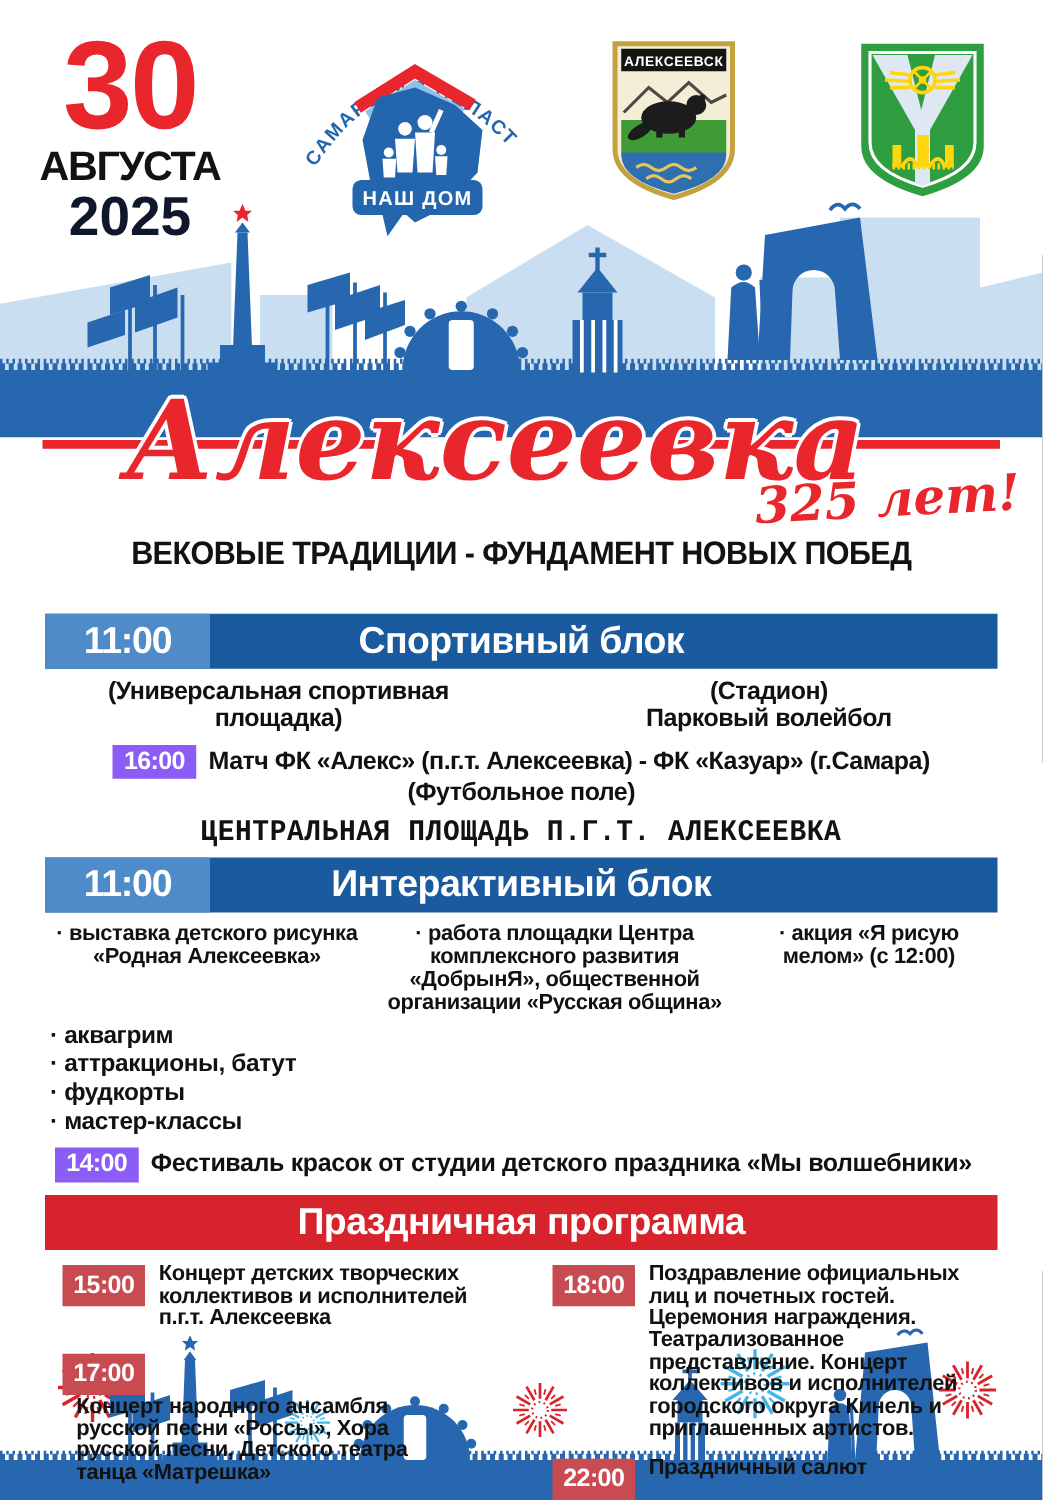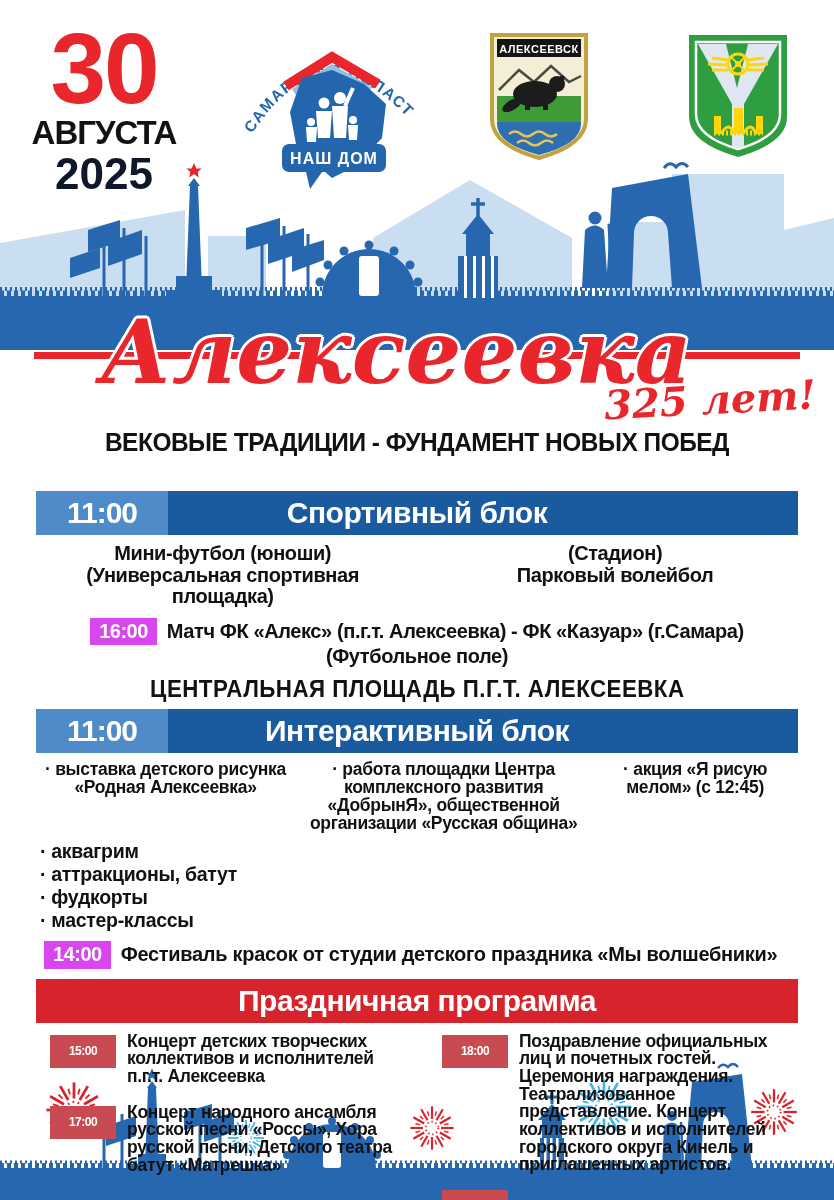--- a/index.html
+++ b/index.html
@@ -53,45 +53,45 @@
   }
   .bar .bar-title{
     position:absolute;inset:0;display:flex;align-items:center;justify-content:center;
     color:#fff;font-size:30px;font-weight:800;letter-spacing:-.5px;
   }
   .sport-cols{display:flex;margin-top:8px;font-size:20px;font-weight:800;line-height:1.08;text-align:center;letter-spacing:-.4px;}
   .sport-col1{width:49%;}
   .sport-col2{width:40%;margin-left:7%;}
   .match-row{margin-top:10px;text-align:center;font-size:20px;font-weight:800;letter-spacing:-.4px;line-height:1.1;}
   .chip-sm{
-    display:inline-block;background:#d946ef;color:#fff;
+    display:inline-block;background:#8b5cf6;color:#fff;
     padding:2px 9px 3px;font-size:20px;font-weight:800;margin-right:10px;letter-spacing:-.5px;
   }
-  .loc-heading{margin-top:8px;text-align:center;font-size:24px;font-weight:900;color:#121212;}
+  .loc-heading{margin-top:8px;text-align:center;font-size:24px;font-weight:900;color:#121212;font-family:Liberation Mono, monospace;}
   .loc-heading span{display:inline-block;transform:scaleX(.93);letter-spacing:.5px;}
   .bar2{margin-top:6px;}
   .bullets3{display:flex;margin-top:7px;font-size:17.5px;font-weight:800;line-height:1.04;text-align:center;letter-spacing:-.3px;}
   .bullets3 .b1{width:34%;}
   .bullets3 .b2{width:39%;}
   .bullets3 .b3{width:27%;}
   .bullets-row{display:flex;justify-content:space-between;margin-top:7px;padding:0 14px 0 4px;font-size:19.5px;font-weight:800;letter-spacing:-.3px;flex-direction:column;}
   .festival-row{margin-top:9px;padding-left:8px;font-size:20px;font-weight:700;letter-spacing:-.3px;}
   .festival-bold{font-weight:900;}
   .bar-red{margin-top:10px;}
   .program{display:flex;margin-top:10px;padding-left:14px;}
   .pcol{width:350px;display:flex;flex-direction:column;}
   .pcol.right{margin-left:42px;width:356px;}
   .prow{display:flex;}
   .chip-red{
     flex:none;width:66px;height:33px;background:#c94b52;color:#fff;
     display:flex;align-items:center;justify-content:center;
-    font-size:12px;font-weight:800;letter-spacing:-.5px;margin-top:2px;
+    font-size:20px;font-weight:800;letter-spacing:-.5px;margin-top:2px;
   }
   .ptext{margin-left:11px;font-size:17.5px;font-weight:800;line-height:1.01;letter-spacing:-.3px;width:272px;}
-  .mb1{margin-bottom:18px;} .mb2{margin-bottom:30px;} .mb3{margin-bottom:14px;}
+  .mb1{margin-bottom:18px;} .mb2{margin-bottom:30px;flex-direction:column;} .mb3{margin-bottom:14px;}
 </style>
 </head>
 <body>
 
 <div class="page">
 
   <svg class="sky-top" width="834" height="212" viewBox="0 0 834 212">
     <g fill="#cadef2">
       <polygon points="0,105 185,72 185,167 0,167"></polygon>
       <rect x="208" y="98" width="58" height="69"></rect>
@@ -240,21 +240,20 @@
   <div class="tagline"><span>ВЕКОВЫЕ ТРАДИЦИИ - ФУНДАМЕНТ НОВЫХ ПОБЕД</span></div>
 
   <div class="content">
 
     <div class="bar blue">
       <div class="chip-time">11:00</div>
       <div class="bar-title">Спортивный блок</div>
     </div>
     <div class="sport-cols">
       <div class="sport-col1">
-        <div>Мини-футбол (юноши)</div>
         <div>(Универсальная спортивная площадка)</div>
       </div>
       <div class="sport-col2">
         <div>(Стадион)</div>
         <div>Парковый волейбол</div>
       </div>
     </div>
     <div class="match-row">
       <div>
         <span class="chip-sm">16:00</span><span>Матч ФК «Алекс» (п.г.т. Алексеевка) - ФК «Казуар» (г.Самара)</span>
@@ -264,21 +263,21 @@
 
     <div class="loc-heading"><span>ЦЕНТРАЛЬНАЯ ПЛОЩАДЬ П.Г.Т. АЛЕКСЕЕВКА</span></div>
 
     <div class="bar blue bar2">
       <div class="chip-time">11:00</div>
       <div class="bar-title">Интерактивный блок</div>
     </div>
     <div class="bullets3">
       <div class="b1">· выставка детского рисунка «Родная Алексеевка»</div>
       <div class="b2">· работа площадки Центра комплексного развития «ДобрынЯ», общественной организации «Русская община»</div>
-      <div class="b3">· акция «Я рисую мелом» (с 12:45)</div>
+      <div class="b3">· акция «Я рисую мелом» (с 12:00)</div>
     </div>
     <div class="bullets-row">
       <span>· аквагрим</span>
       <span>· аттракционы, батут</span>
       <span>· фудкорты</span>
       <span>· мастер-классы</span>
     </div>
     <div class="festival-row">
       <span class="chip-sm">14:00</span><span class="festival-bold">Фестиваль красок</span><span> от студии детского праздника «Мы волшебники»</span>
     </div>
@@ -287,34 +286,35 @@
       <div class="bar-title">Праздничная программа</div>
     </div>
     <div class="program">
       <div class="pcol">
         <div class="prow mb1">
           <div class="chip-red">15:00</div>
           <div class="ptext">Концерт детских творческих коллективов и исполнителей п.г.т. Алексеевка</div>
         </div>
         <div class="prow mb2">
           <div class="chip-red">17:00</div>
-          <div class="ptext">Концерт народного ансамбля русской песни «Россы», Хора русской песни, Детского театра батут «Матрешка»</div>
+          <div class="ptext">Концерт народного ансамбля русской песни «Россы», Хора русской песни, Детского театра танца «Матрешка»</div>
         </div>
         <div class="prow">
           <div class="chip-red">21:00</div>
           <div class="ptext">Выступление группы «Ананасы»</div>
         </div>
       </div>
       <div class="pcol right">
         <div class="prow mb3">
           <div class="chip-red">18:00</div>
           <div class="ptext">Поздравление официальных лиц и почетных гостей. Церемония награждения. Театрализованное представление. Концерт коллективов и исполнителей городского округа Кинель и приглашенных артистов.</div>
         </div>
         <div class="prow">
           <div class="chip-red">22:00</div>
+          <div class="ptext">Праздничный салют</div>
         </div>
       </div>
     </div>
   </div>
 
   <svg class="sky-bottom" width="834" height="148" viewBox="0 0 834 148">
     <defs>
       <g id="fw" fill="none" stroke="currentColor">
         <circle r="7" stroke-width="2" stroke-dasharray="1.5 3"></circle>
         <g stroke-width="2.4">

